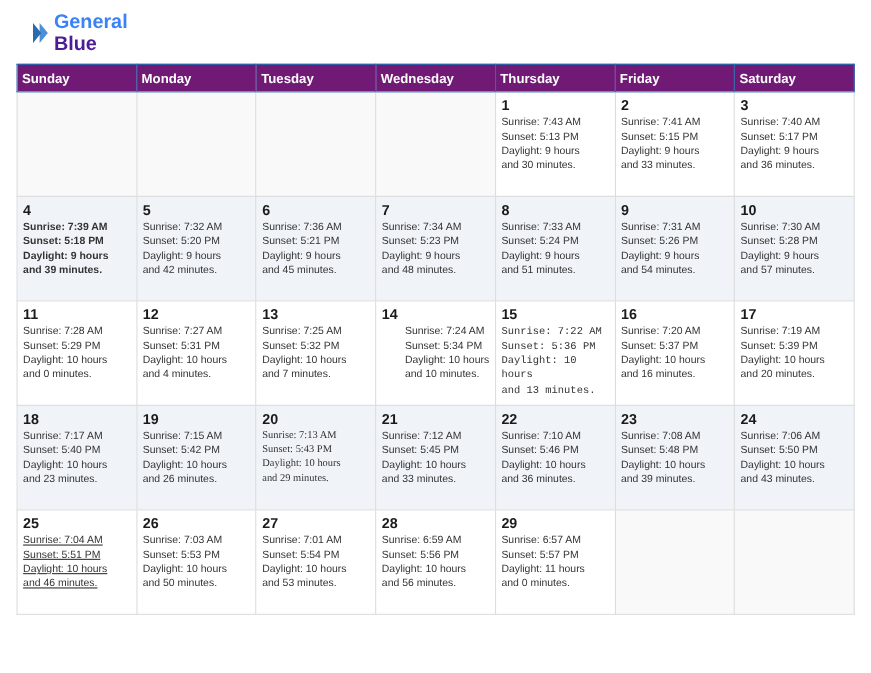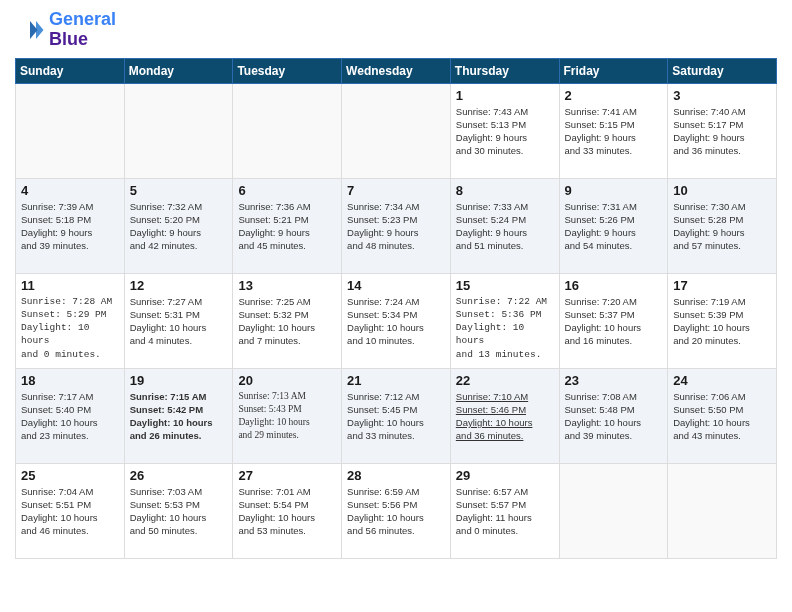--- a/index.html
+++ b/index.html
@@ -45,21 +45,21 @@
     .location-title {
       font-size: 16px;
       color: #555;
     }
     .calendar {
       width: 100%;
       border-collapse: collapse;
       table-layout: fixed;
     }
     .calendar th {
-      background: #0c4a6e;
+      background: #701a75;
       color: #fff;
       font-size: 12px;
       font-weight: bold;
       padding: 5px 4px;
       text-align: left;
       border: 1px solid #2a6aaf;
     }
     .calendar td {
       vertical-align: top;
       border: 1px solid #ddd;
@@ -144,21 +144,21 @@
           <span class="day-num">3</span>
           <div class="day-detail" style="white-space: pre-line;">Sunrise: 7:40 AM
 Sunset: 5:17 PM
 Daylight: 9 hours
 and 36 minutes.</div>
         </td>
       </tr>
       <tr class="row-shaded">
         <td>
           <span class="day-num">4</span>
-          <div class="day-detail" style="white-space: pre-line;">Sunrise: 7:39 AM
+          <div class="day-detail" style="white-space: pre-line; font-weight: bold;">Sunrise: 7:39 AM
 Sunset: 5:18 PM
 Daylight: 9 hours
 and 39 minutes.</div>
         </td>
         <td>
           <span class="day-num">5</span>
           <div class="day-detail" style="white-space: pre-line;">Sunrise: 7:32 AM
 Sunset: 5:20 PM
 Daylight: 9 hours
 and 42 minutes.</div>
@@ -195,42 +195,42 @@
           <span class="day-num">10</span>
           <div class="day-detail" style="white-space: pre-line;">Sunrise: 7:30 AM
 Sunset: 5:28 PM
 Daylight: 9 hours
 and 57 minutes.</div>
         </td>
       </tr>
       <tr>
         <td>
           <span class="day-num">11</span>
-          <div class="day-detail" style="white-space: pre-line; font-family: Liberation Mono, monospace;">Sunrise: 7:28 AM
+          <div class="day-detail" style="white-space: pre-line;">Sunrise: 7:28 AM
 Sunset: 5:29 PM
 Daylight: 10 hours
 and 0 minutes.</div>
         </td>
         <td>
           <span class="day-num">12</span>
           <div class="day-detail" style="white-space: pre-line;">Sunrise: 7:27 AM
 Sunset: 5:31 PM
 Daylight: 10 hours
 and 4 minutes.</div>
         </td>
         <td>
           <span class="day-num">13</span>
           <div class="day-detail" style="white-space: pre-line;">Sunrise: 7:25 AM
 Sunset: 5:32 PM
 Daylight: 10 hours
 and 7 minutes.</div>
         </td>
         <td>
           <span class="day-num">14</span>
-          <div class="day-detail" style="white-space: pre-line;">Sunrise: 7:24 AM
+          <div class="day-detail" style="white-space: pre-line; margin-left: 21px;">Sunrise: 7:24 AM
 Sunset: 5:34 PM
 Daylight: 10 hours
 and 10 minutes.</div>
         </td>
         <td>
           <span class="day-num">15</span>
           <div class="day-detail" style="white-space: pre-line; font-family: Liberation Mono, monospace;">Sunrise: 7:22 AM
 Sunset: 5:36 PM
 Daylight: 10 hours
 and 13 minutes.</div>
@@ -253,42 +253,42 @@
       <tr class="row-shaded">
         <td>
           <span class="day-num">18</span>
           <div class="day-detail" style="white-space: pre-line;">Sunrise: 7:17 AM
 Sunset: 5:40 PM
 Daylight: 10 hours
 and 23 minutes.</div>
         </td>
         <td>
           <span class="day-num">19</span>
-          <div class="day-detail" style="white-space: pre-line; font-weight: bold;">Sunrise: 7:15 AM
+          <div class="day-detail" style="white-space: pre-line;">Sunrise: 7:15 AM
 Sunset: 5:42 PM
 Daylight: 10 hours
 and 26 minutes.</div>
         </td>
         <td>
           <span class="day-num">20</span>
           <div class="day-detail" style="white-space: pre-line; font-family: Liberation Serif, serif;">Sunrise: 7:13 AM
 Sunset: 5:43 PM
 Daylight: 10 hours
 and 29 minutes.</div>
         </td>
         <td>
           <span class="day-num">21</span>
           <div class="day-detail" style="white-space: pre-line;">Sunrise: 7:12 AM
 Sunset: 5:45 PM
 Daylight: 10 hours
 and 33 minutes.</div>
         </td>
         <td>
           <span class="day-num">22</span>
-          <div class="day-detail" style="white-space: pre-line; text-decoration: underline;">Sunrise: 7:10 AM
+          <div class="day-detail" style="white-space: pre-line;">Sunrise: 7:10 AM
 Sunset: 5:46 PM
 Daylight: 10 hours
 and 36 minutes.</div>
         </td>
         <td>
           <span class="day-num">23</span>
           <div class="day-detail" style="white-space: pre-line;">Sunrise: 7:08 AM
 Sunset: 5:48 PM
 Daylight: 10 hours
 and 39 minutes.</div>
@@ -297,21 +297,21 @@
           <span class="day-num">24</span>
           <div class="day-detail" style="white-space: pre-line;">Sunrise: 7:06 AM
 Sunset: 5:50 PM
 Daylight: 10 hours
 and 43 minutes.</div>
         </td>
       </tr>
       <tr>
         <td>
           <span class="day-num">25</span>
-          <div class="day-detail" style="white-space: pre-line;">Sunrise: 7:04 AM
+          <div class="day-detail" style="white-space: pre-line; text-decoration: underline;">Sunrise: 7:04 AM
 Sunset: 5:51 PM
 Daylight: 10 hours
 and 46 minutes.</div>
         </td>
         <td>
           <span class="day-num">26</span>
           <div class="day-detail" style="white-space: pre-line;">Sunrise: 7:03 AM
 Sunset: 5:53 PM
 Daylight: 10 hours
 and 50 minutes.</div>

